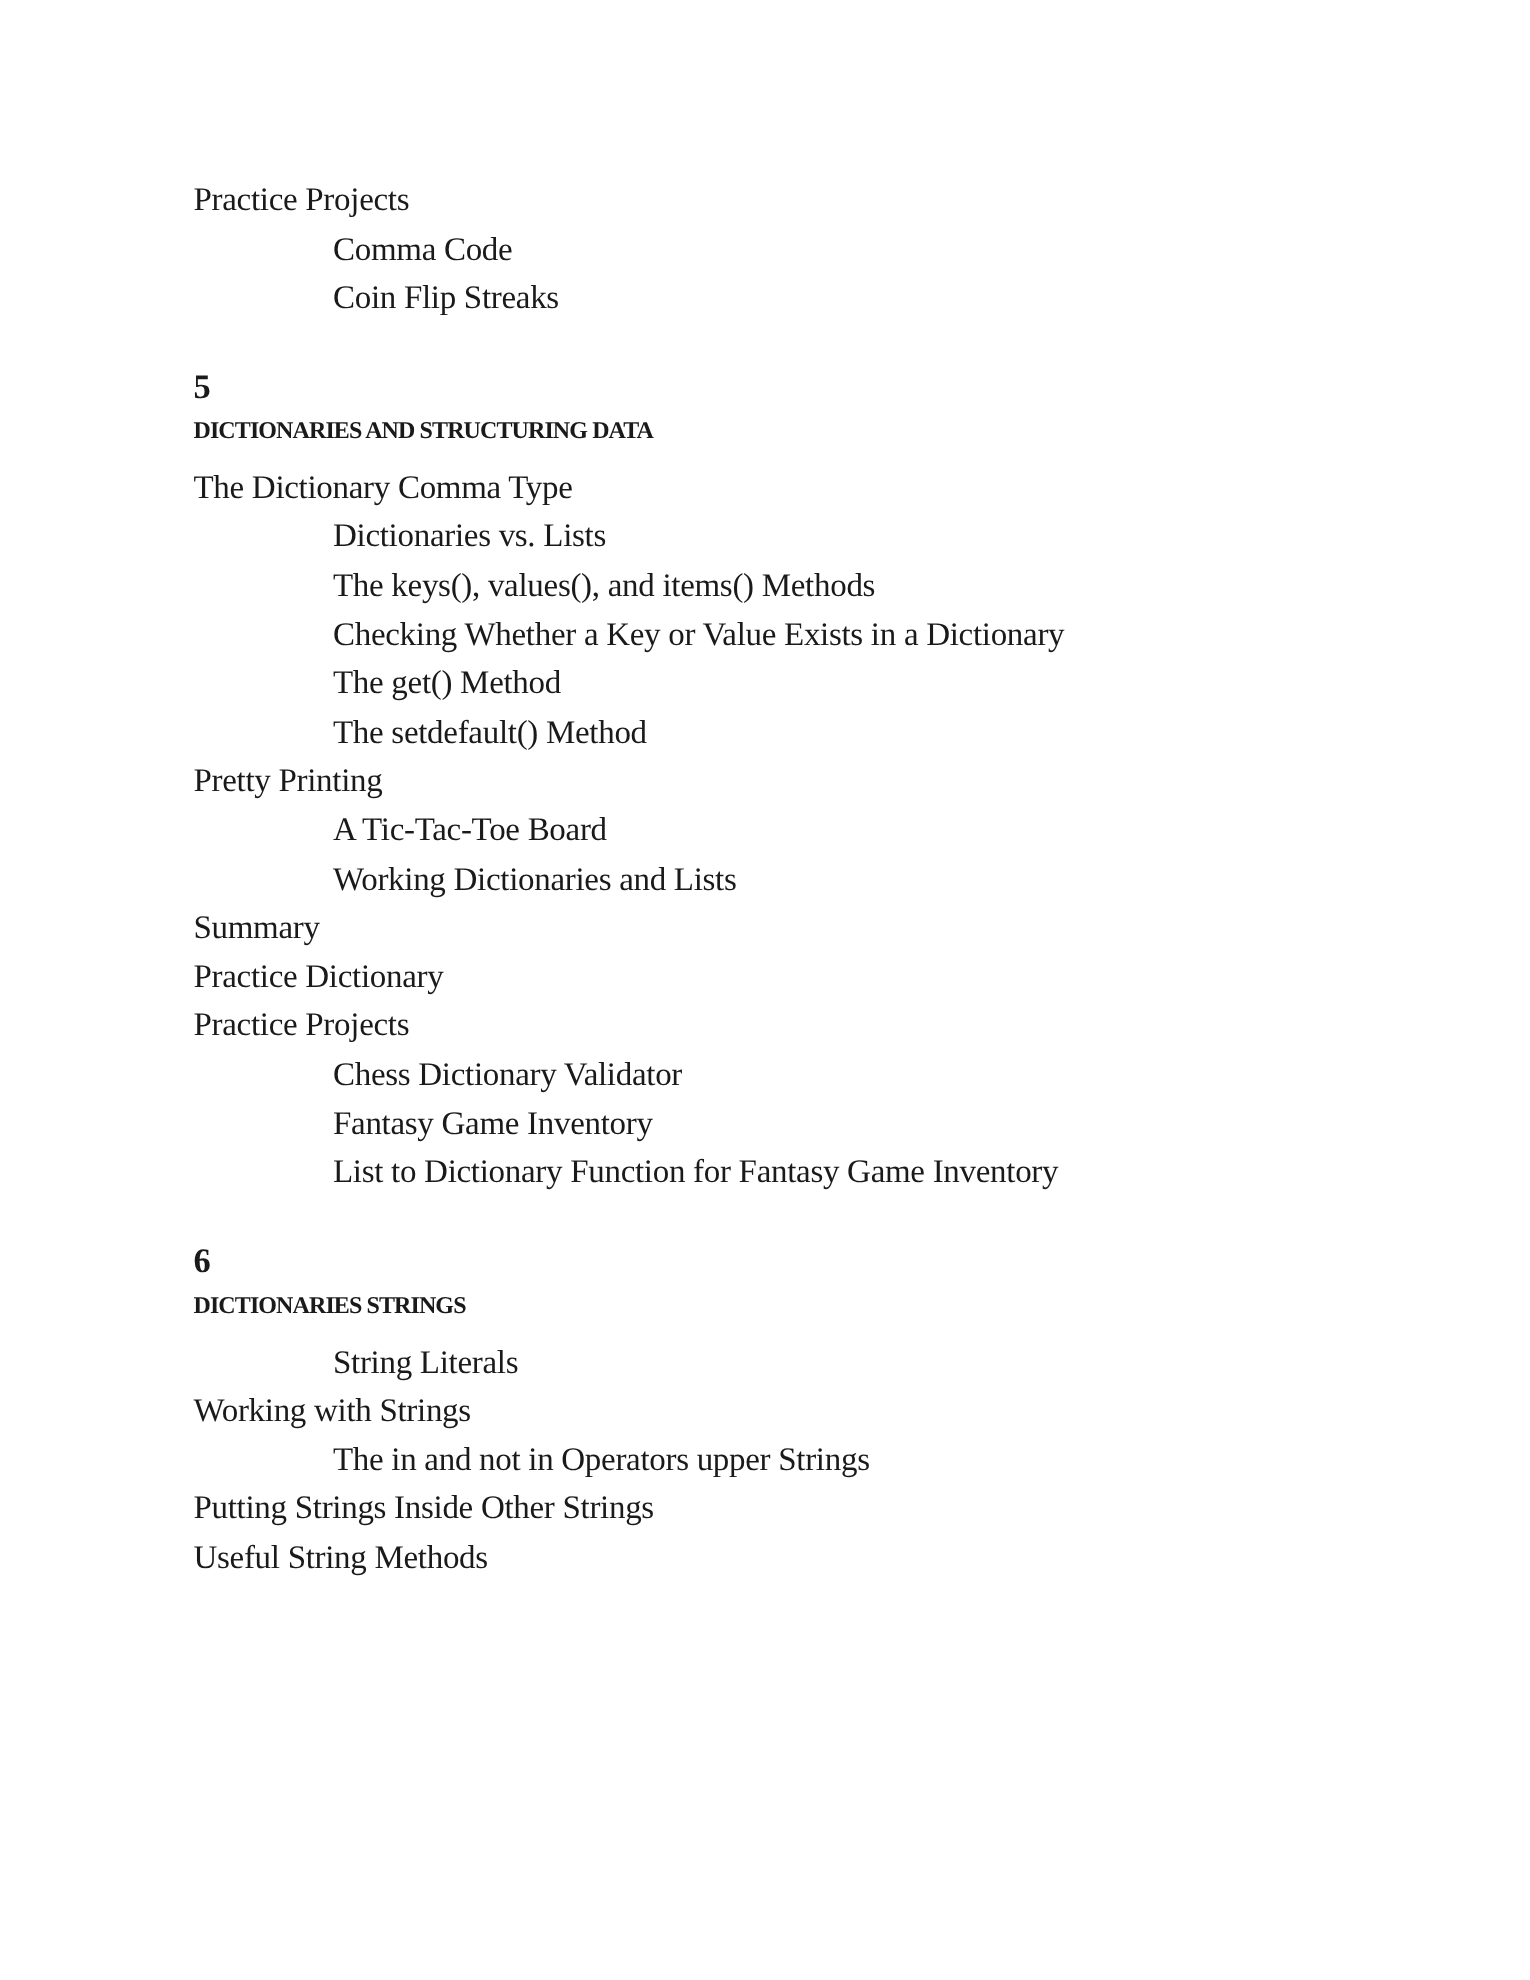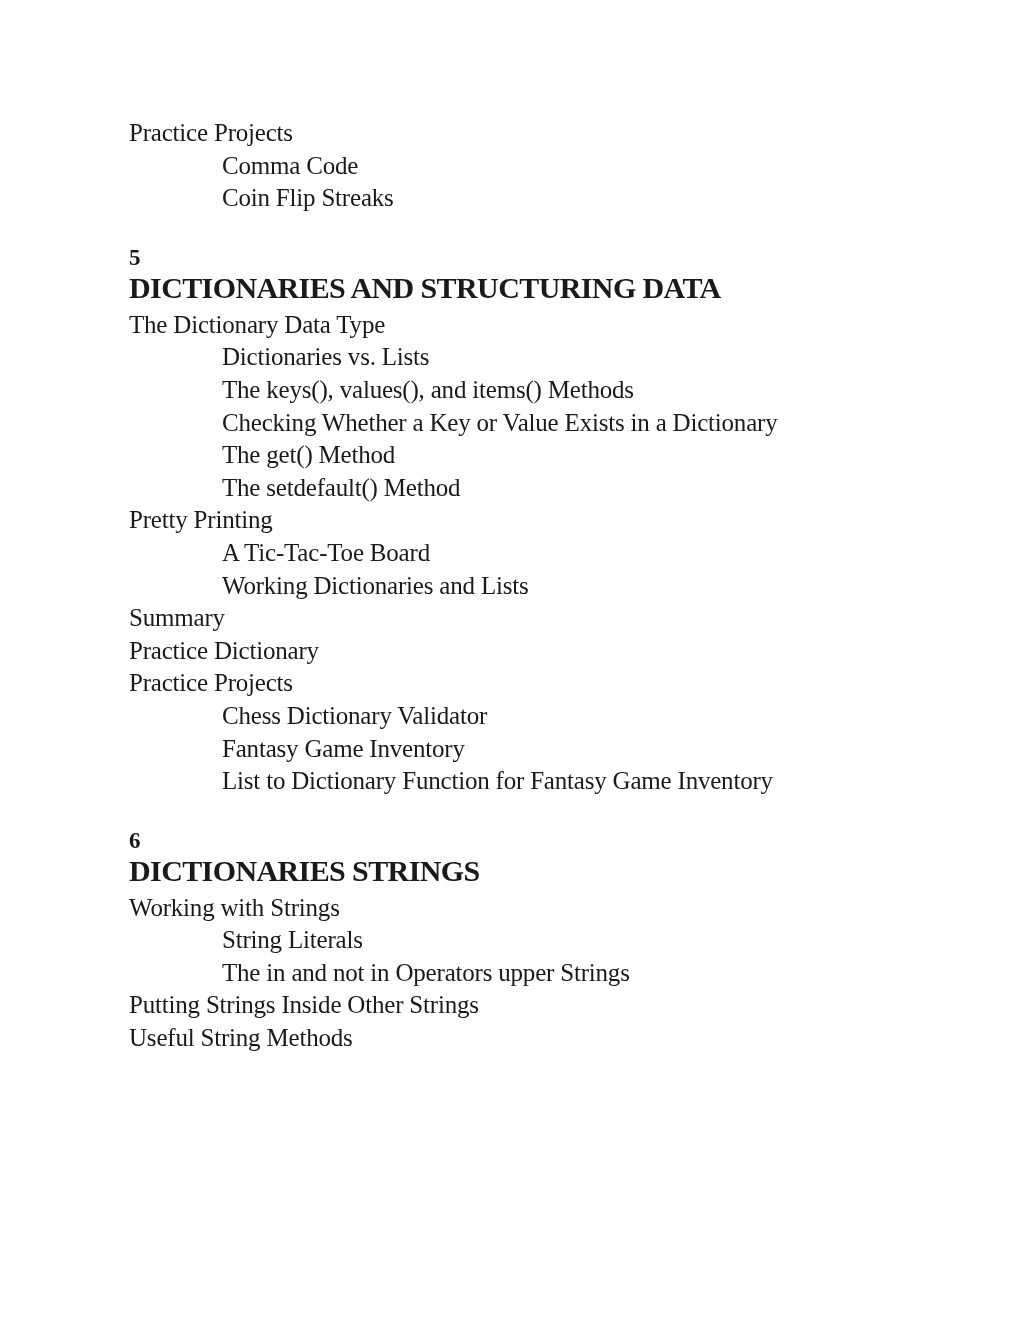--- a/index.html
+++ b/index.html
@@ -3,68 +3,68 @@
 <meta charset="utf-8">
 <style>
   html, body { margin: 0; padding: 0; background: #ffffff; }
   body {
     width: 1020px; height: 1320px; position: relative; overflow: hidden;
     font-family: "Liberation Serif", "DejaVu Serif", serif;
     color: #1a1a1a;
   }
   .page { position: absolute; left: 129px; top: 117px; width: 860px; }
   .line {
-    font-size: 25px; line-height: 32.6px; height: 32.6px; white-space: nowrap;
+    font-size: 22px; line-height: 32.6px; height: 32.6px; white-space: nowrap;
     letter-spacing: -0.2px;
   }
   .l1 { padding-left: 0; }
   .l2 { padding-left: 93px; }
   .chapter { margin-top: 28px; }
   .chap-num {
     font-size: 23px; font-weight: bold; line-height: 30px; height: 30px;
   }
   .chap-title {
-    font-size: 30px; font-weight: bold; line-height: 30px; height: 30px;
+    font-size: 16px; font-weight: bold; line-height: 30px; height: 30px;
     letter-spacing: -0.6px; margin-bottom: 6px;
   }
 </style>
 </head>
 <body>
 
 <div class="page">
 
   <div>
     <div class="line l1">Practice Projects</div>
     <div class="line l2">Comma Code</div>
     <div class="line l2">Coin Flip Streaks</div>
   </div>
 
   <div class="chapter">
     <div class="chap-num">5</div>
     <div class="chap-title">DICTIONARIES AND STRUCTURING DATA</div>
-    <div class="line l1">The Dictionary Data Type</div>
+    <div class="line l1">The Dictionary Comma Type</div>
     <div class="line l2">Dictionaries vs. Lists</div>
     <div class="line l2">The keys(), values(), and items() Methods</div>
     <div class="line l2">Checking Whether a Key or Value Exists in a Dictionary</div>
     <div class="line l2">The get() Method</div>
     <div class="line l2">The setdefault() Method</div>
     <div class="line l1">Pretty Printing</div>
     <div class="line l2">A Tic-Tac-Toe Board</div>
     <div class="line l2">Working Dictionaries and Lists</div>
     <div class="line l1">Summary</div>
     <div class="line l1">Practice Dictionary</div>
     <div class="line l1">Practice Projects</div>
     <div class="line l2">Chess Dictionary Validator</div>
     <div class="line l2">Fantasy Game Inventory</div>
     <div class="line l2">List to Dictionary Function for Fantasy Game Inventory</div>
   </div>
 
   <div class="chapter">
     <div class="chap-num">6</div>
     <div class="chap-title">DICTIONARIES STRINGS</div>
+    <div class="line l2">String Literals</div>
     <div class="line l1">Working with Strings</div>
-    <div class="line l2">String Literals</div>
     <div class="line l2">The in and not in Operators upper Strings</div>
     <div class="line l1">Putting Strings Inside Other Strings</div>
     <div class="line l1">Useful String Methods</div>
   </div>
 
 </div>
 
 </body></html>

